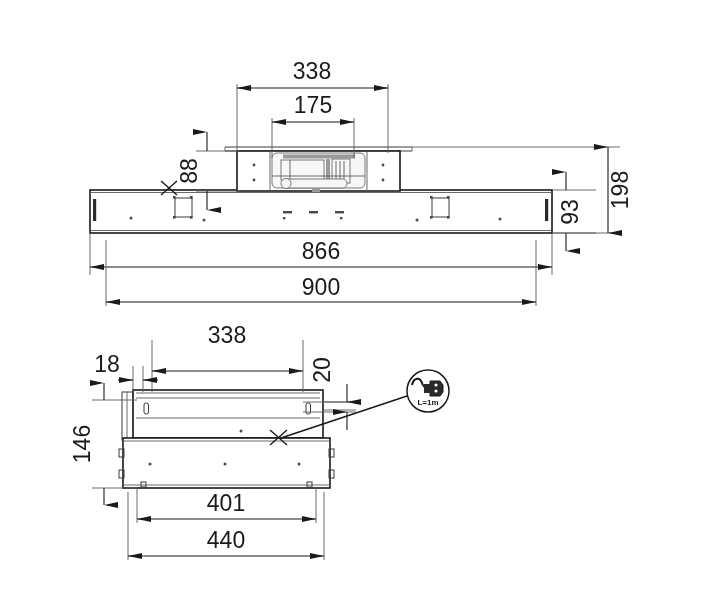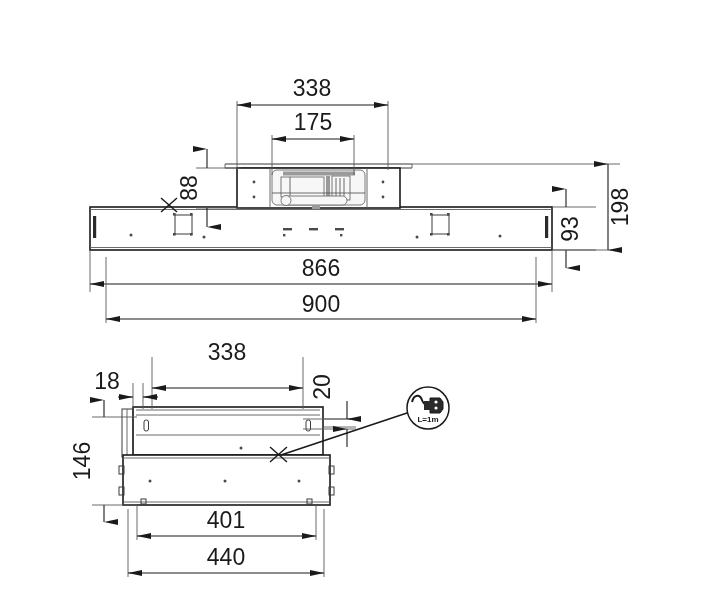--- a/index.html
+++ b/index.html
@@ -13,21 +13,20 @@
     font-family: "Liberation Sans", sans-serif;
     overflow: hidden;
     position: relative;
   }
   #drawing-root {
     position: absolute;
     left: 0;
     top: 0;
     width: 719px;
     height: 428px;
-    margin-top: 17px;
   }
   svg.tech-drawing {
     display: block;
     width: 719px;
     height: 600px;
   }
   .dim-text {
     font-family: "Liberation Sans", sans-serif;
     font-size: 23px;
     fill: #1a1a1a;

